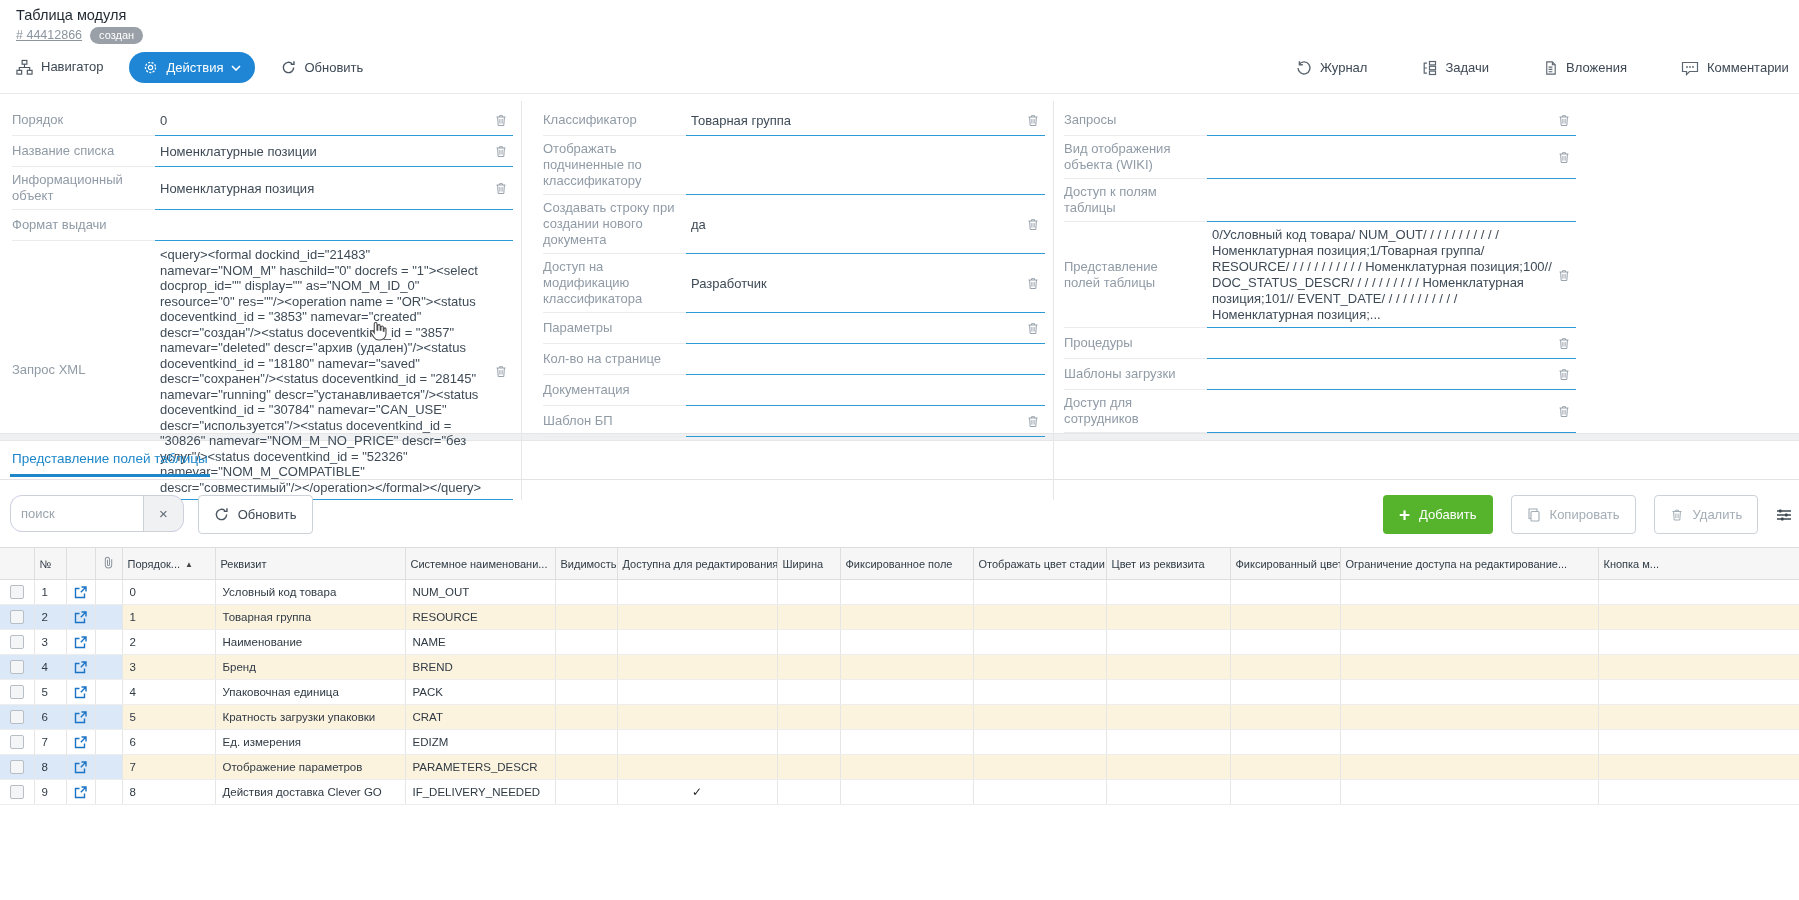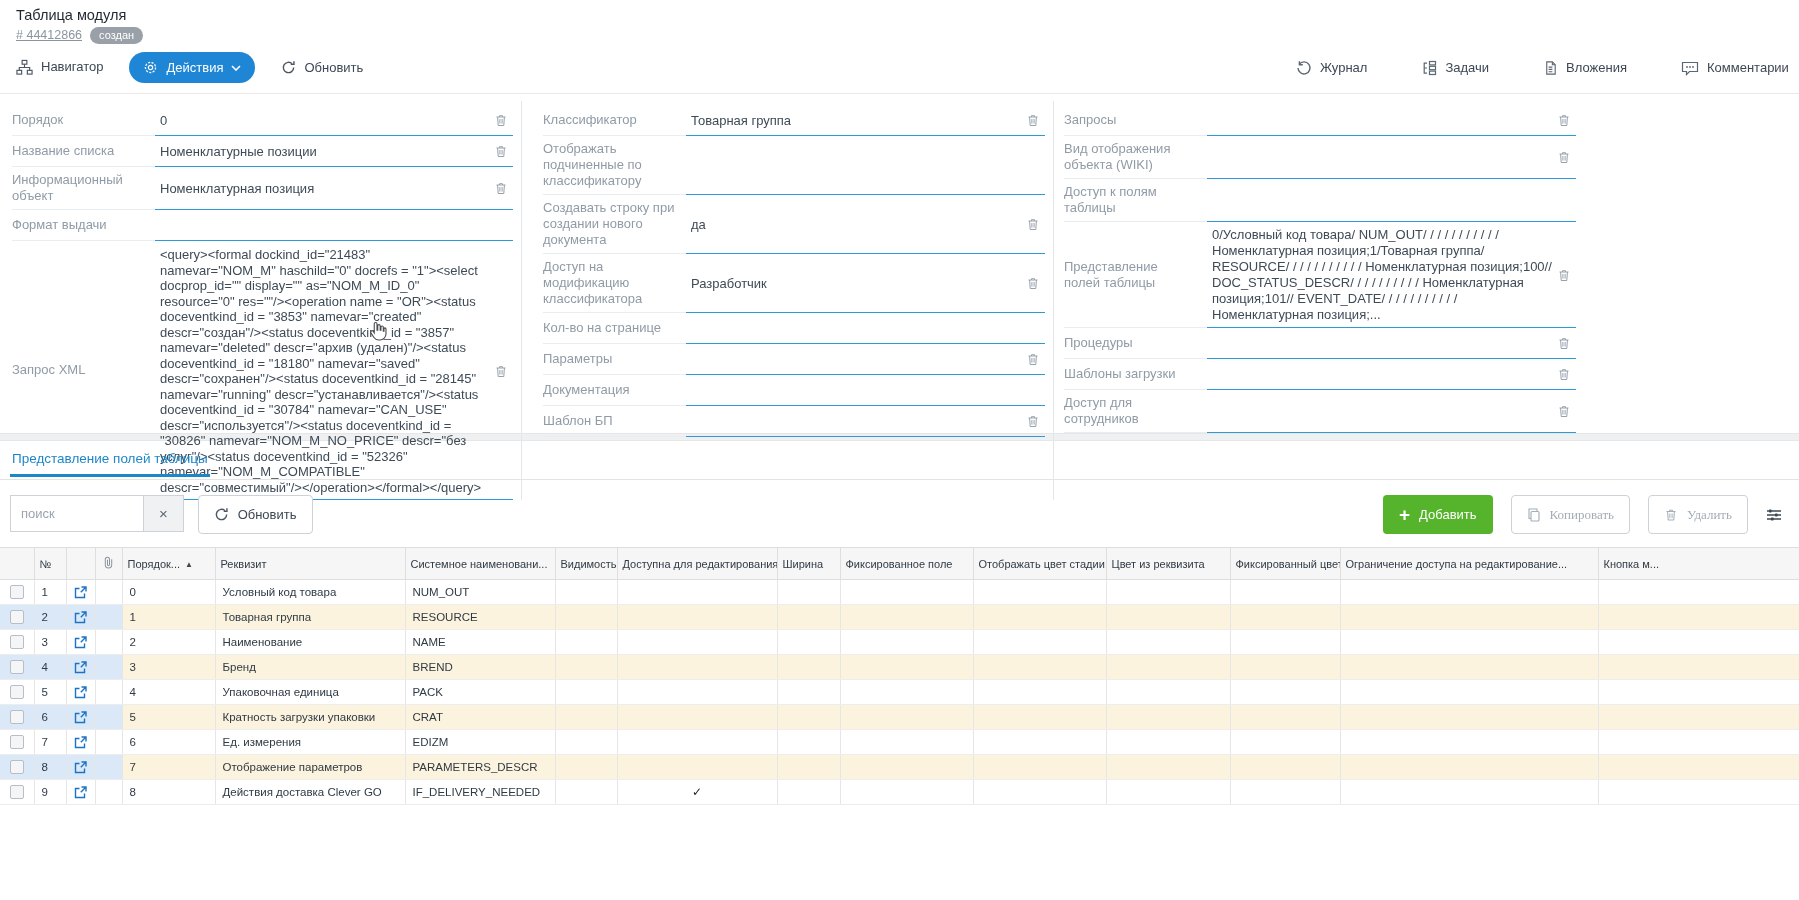--- a/index.html
+++ b/index.html
@@ -37,31 +37,31 @@
   .ftrash{width:24px;flex:none;display:flex;justify-content:center;align-self:center;cursor:pointer;}
   .frow.xml .fvw{align-items:flex-start;padding-top:6px;}
   .frow.xml .fval{line-height:15.5px;}
 
   
   .strip{height:8px;background:#eef0f2;border-top:1px solid #e6e6e6;border-bottom:1px solid #e6e6e6;}
   .tabbar{border-bottom:1px solid #e3e3e3;padding:10px 10px 0;height:39px;}
   .tab{display:inline-block;color:#1d87c9;border-bottom:3px solid #1d87c9;padding:0 2px 8px;font-size:13.5px;cursor:pointer;}
 
   .controls{position:relative;height:67px;padding:15px 10px 0;}
-  .searchgrp{display:inline-flex;height:37px;border:1px solid #ccd2d8;border-radius:0;overflow:hidden;vertical-align:top;background:#c4b5fd;}
+  .searchgrp{display:inline-flex;height:37px;border:1px solid #ccd2d8;border-radius:12px;overflow:hidden;vertical-align:top;background:#c4b5fd;}
   .searchgrp input{border:none;outline:none;width:132px;padding:0 10px;font:inherit;color:#3e4b57;}
   .searchgrp input::placeholder{color:#9aa4ad;}
   .clearbtn{width:40px;background:#f0f1f2;border:none;border-left:1px solid #ccd2d8;color:#5f6a74;font-size:15px;cursor:pointer;}
   .btn{display:inline-flex;align-items:center;gap:9px;height:39px;padding:0 15px;background:#fff;border:1px solid #ccd2d8;
        border-radius:4px;font:inherit;color:#3d4854;cursor:pointer;vertical-align:top;margin-left:10px;}
   .grid-actions{position:absolute;left:1383px;top:15px;display:flex;gap:18px;align-items:center;white-space:nowrap;}
   .btn-green{display:inline-flex;align-items:center;gap:9px;height:39px;padding:0 16px;background:#56b42c;border:none;
        border-radius:4px;color:#fff;font:inherit;cursor:pointer;}
   .btn-green .plus{font-size:19px;font-weight:bold;line-height:1;}
-  .btn.muted{color:#a3adb6;margin-left:0;font-family:Liberation Serif, serif;}
+  .btn.muted{color:#a3adb6;margin-left:0;}
   .colbtn{display:inline-flex;align-items:center;gap:9px;color:#3d4854;cursor:pointer;}
 
   
   table{border-collapse:collapse;table-layout:fixed;width:1799px;}
   th{background:#f6f6f6;border:1px solid #dedede;border-left:none;font-size:11px;font-weight:normal;color:#303b45;
      text-align:left;padding:0 5px;height:32px;white-space:nowrap;overflow:hidden;}
   th:first-child{border-left:none;}
   td{border-right:1px solid #e6e6e6;border-bottom:1px solid #ededed;font-size:11.5px;color:#2f3a44;
      padding:0 7px;height:25px;white-space:nowrap;overflow:hidden;}
   tbody tr:nth-child(even) td{background:#fcf3df;}
@@ -254,35 +254,35 @@
     <div class="fvw">
       <div class="fval">Разработчик</div>
       <div class="ftrash">
         <svg width="14" height="15" viewBox="0 0 14 14">
               <path d="M2.5 3.5h9M5.5 3.5V2.2h3v1.3M3.6 3.5l.6 8.5h5.6l.6-8.5M5.9 5.5v4.6M8.1 5.5v4.6" stroke="#97a1ab" fill="none" stroke-width="1"></path>
             </svg>
       </div>
     </div>
   </div>
       <div class="frow">
+    <div class="flabel">Параметры</div>
+    <div class="fvw">
+      <div class="fval"></div>
+      <div class="ftrash">
+        <svg width="14" height="15" viewBox="0 0 14 14">
+              <path d="M2.5 3.5h9M5.5 3.5V2.2h3v1.3M3.6 3.5l.6 8.5h5.6l.6-8.5M5.9 5.5v4.6M8.1 5.5v4.6" stroke="#97a1ab" fill="none" stroke-width="1"></path>
+            </svg>
+      </div>
+    </div>
+  </div>
+      <div class="frow">
     <div class="flabel">Кол-во на странице</div>
     <div class="fvw">
       <div class="fval"></div>
       <div class="ftrash" style="visibility: hidden;">
-        <svg width="14" height="15" viewBox="0 0 14 14">
-              <path d="M2.5 3.5h9M5.5 3.5V2.2h3v1.3M3.6 3.5l.6 8.5h5.6l.6-8.5M5.9 5.5v4.6M8.1 5.5v4.6" stroke="#97a1ab" fill="none" stroke-width="1"></path>
-            </svg>
-      </div>
-    </div>
-  </div>
-      <div class="frow">
-    <div class="flabel">Параметры</div>
-    <div class="fvw">
-      <div class="fval"></div>
-      <div class="ftrash">
         <svg width="14" height="15" viewBox="0 0 14 14">
               <path d="M2.5 3.5h9M5.5 3.5V2.2h3v1.3M3.6 3.5l.6 8.5h5.6l.6-8.5M5.9 5.5v4.6M8.1 5.5v4.6" stroke="#97a1ab" fill="none" stroke-width="1"></path>
             </svg>
       </div>
     </div>
   </div>
       <div class="frow">
     <div class="flabel">Документация</div>
     <div class="fvw">
       <div class="fval"></div>

